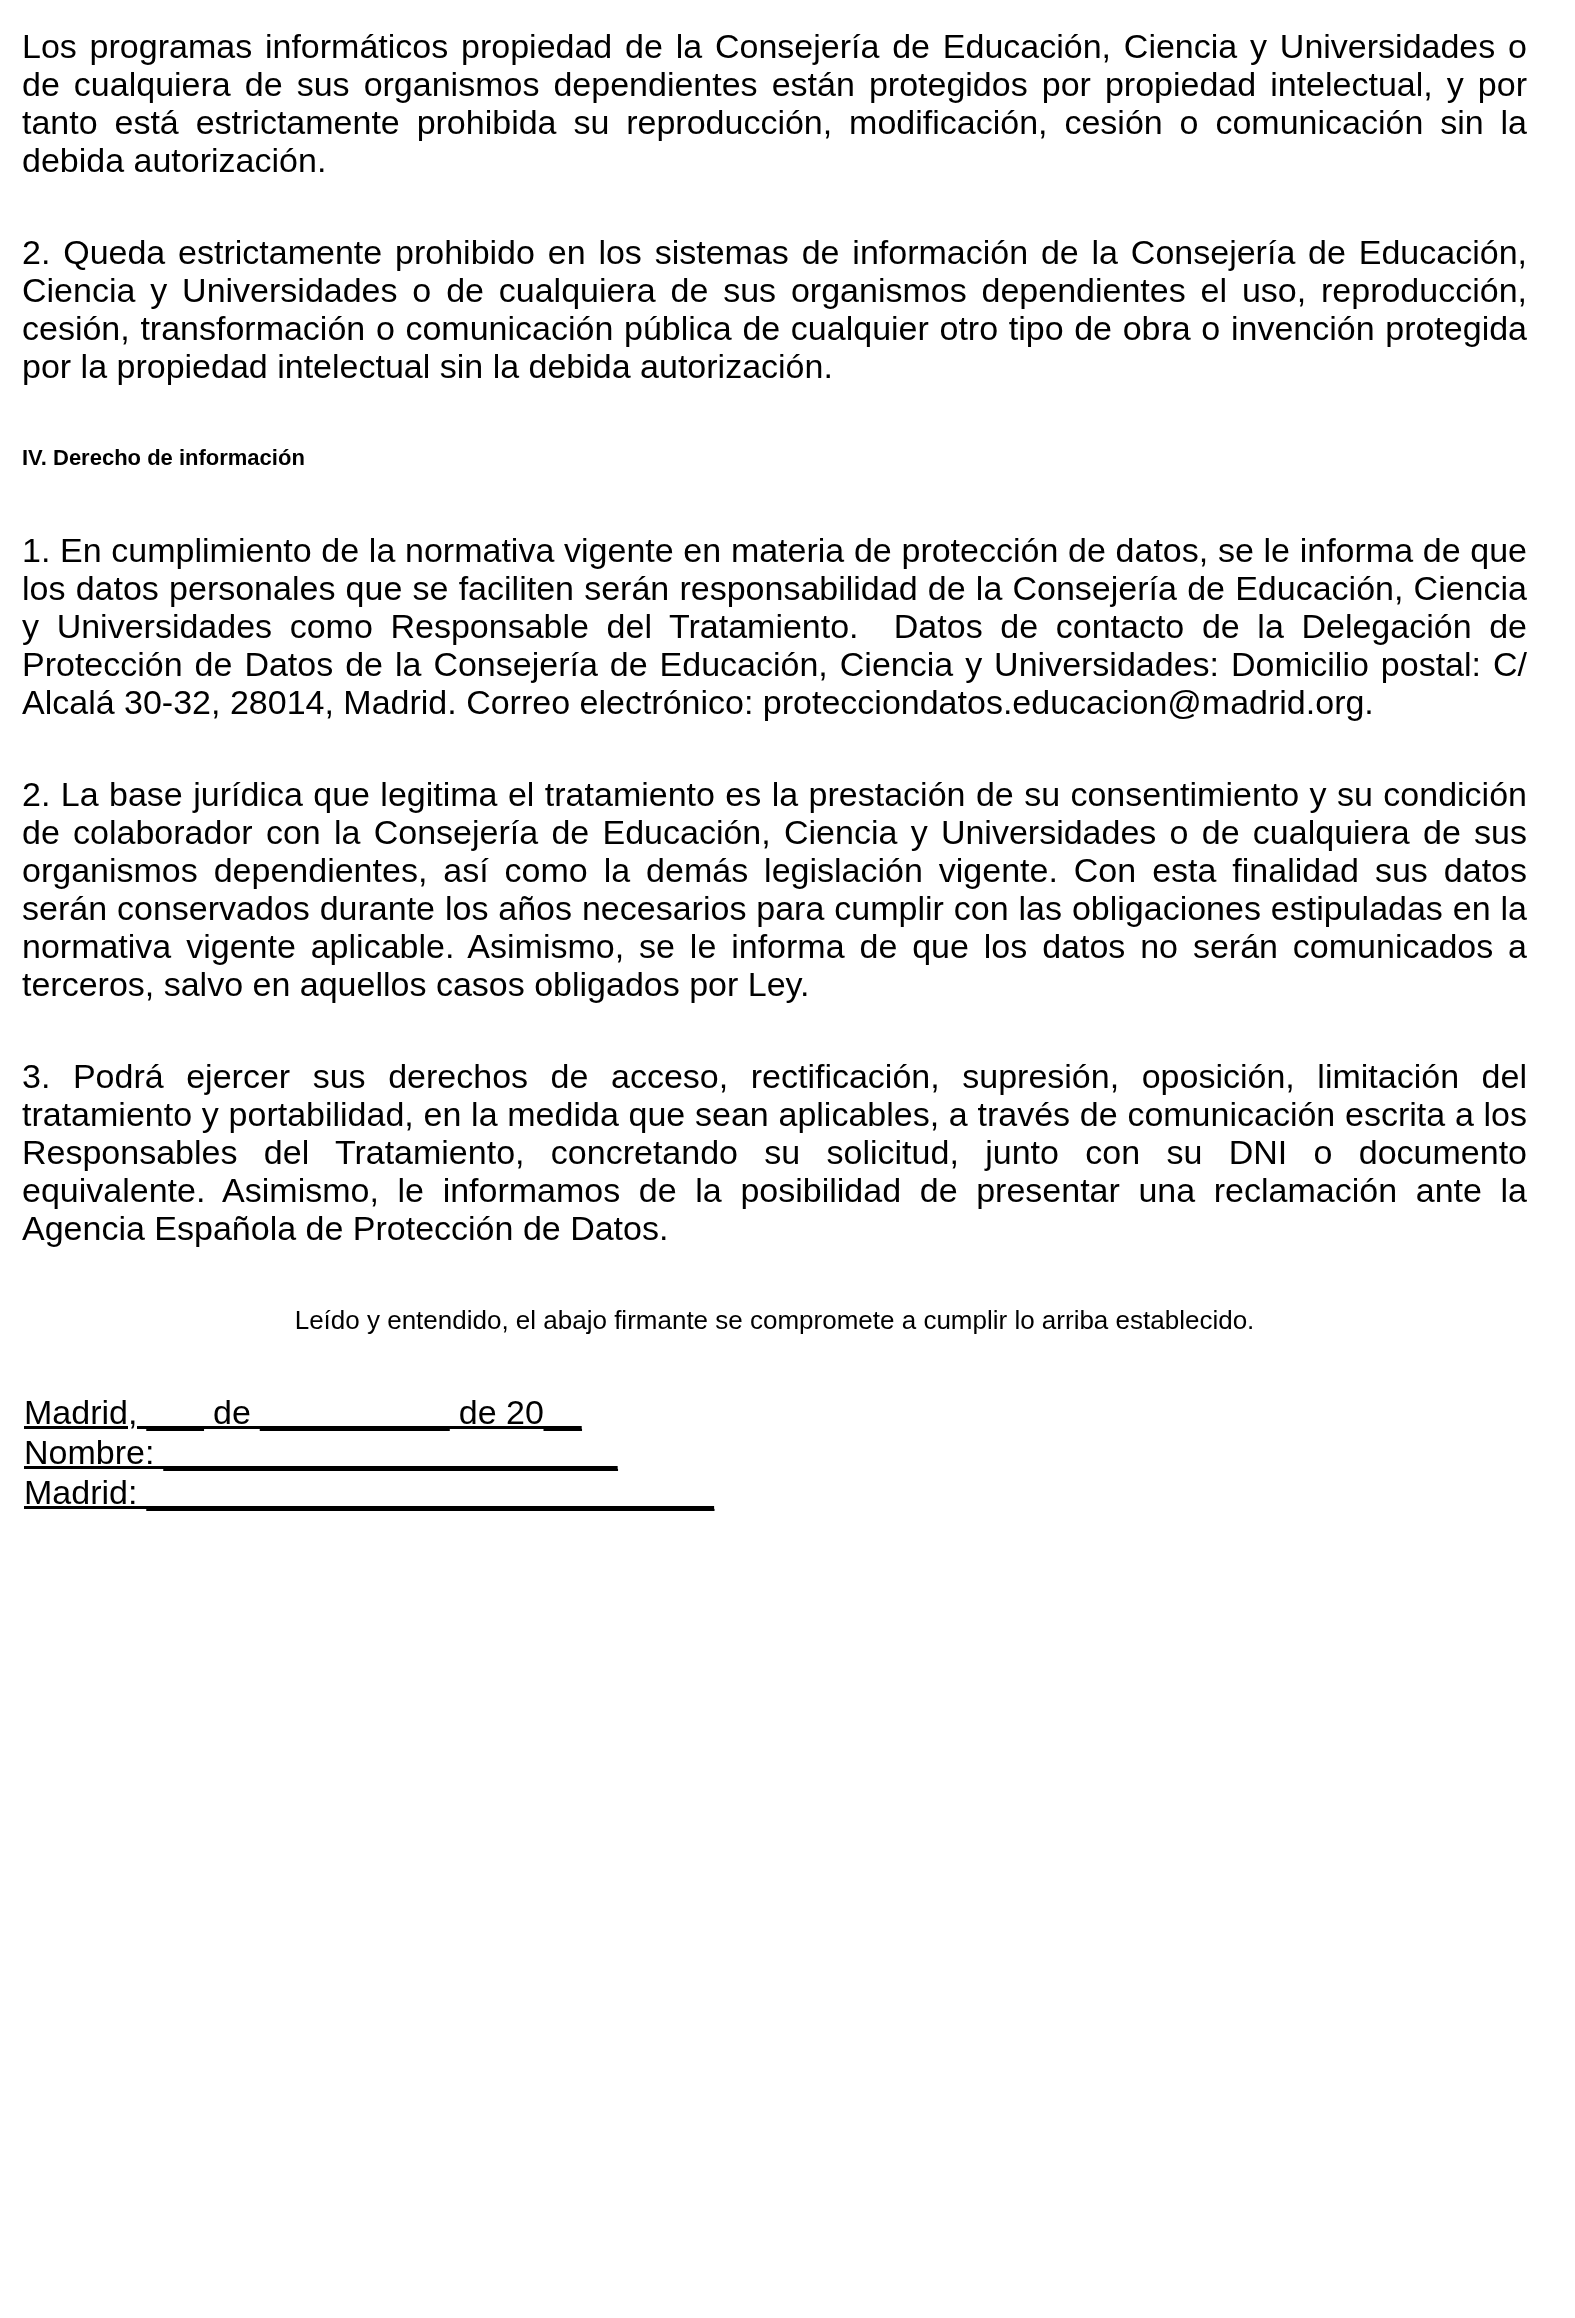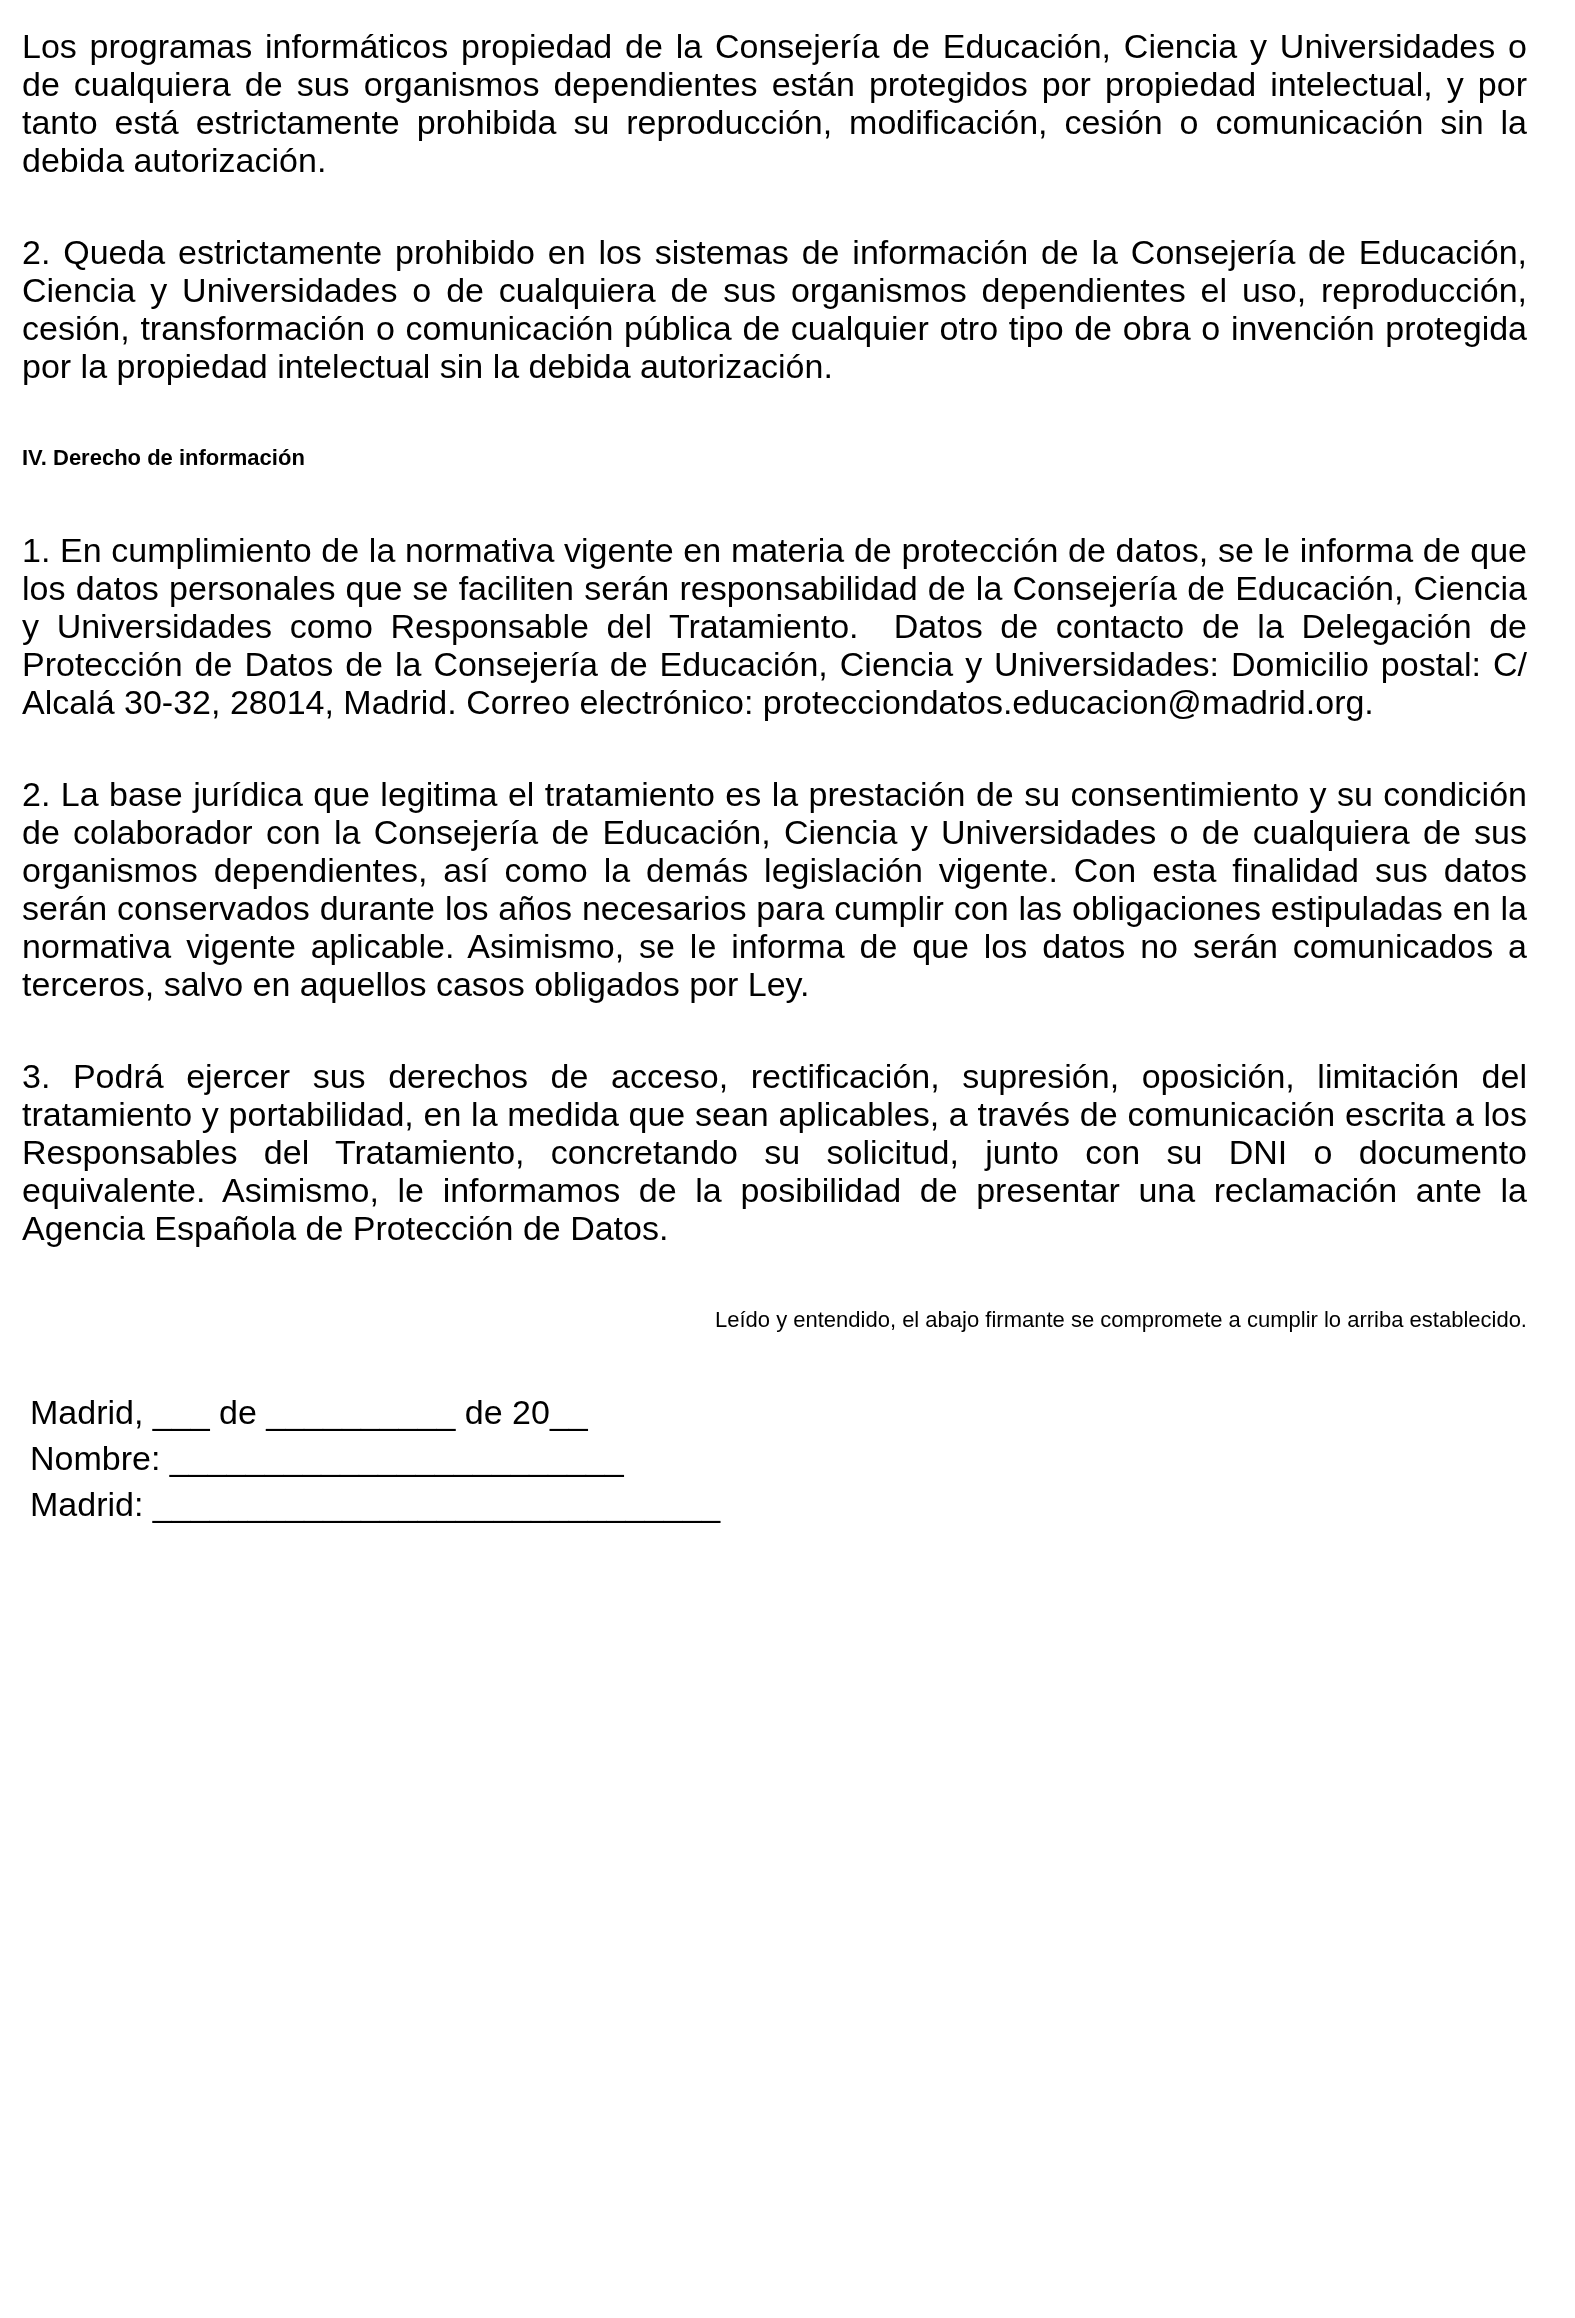--- a/index.html
+++ b/index.html
@@ -29,34 +29,35 @@
     word-spacing: normal;
   }
   .heading {
     font-size: 22px;
     line-height: 38px;
     font-weight: 700;
     text-align: left;
     margin: 0 0 54px 0;
   }
   .closing {
-    font-size: 22px;
+    font-size: 26px;
     line-height: 38px;
-    text-align: right;
+    text-align: center;
     margin: 0 0 54px 0;
   }
   .sig-block {
     margin: 0;
   }
   .sig-line {
     font-size: 34px;
     line-height: 38px;
     text-align: left;
     white-space: pre;
-    margin: 8px;
+    margin: 2px;
+    text-decoration: underline;
   }
 </style>
 </head>
 <body>
 
 <div class="page">
 
   <p class="para">Los programas informáticos propiedad de la Consejería de Educación, Ciencia y Universidades o de cualquiera de sus organismos dependientes están protegidos por propiedad intelectual, y por tanto está estrictamente prohibida su reproducción, modificación, cesión o comunicación sin la debida autorización.</p>
 
   <p class="para">2. Queda estrictamente prohibido en los sistemas de información de la Consejería de Educación, Ciencia y Universidades o de cualquiera de sus organismos dependientes el uso, reproducción, cesión, transformación o comunicación pública de cualquier otro tipo de obra o invención protegida por la propiedad intelectual sin la debida autorización.</p>

